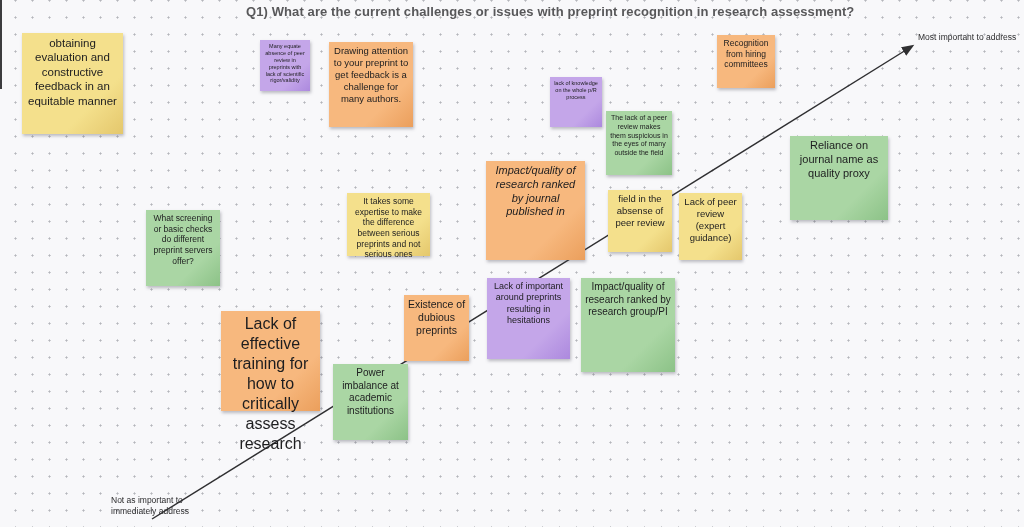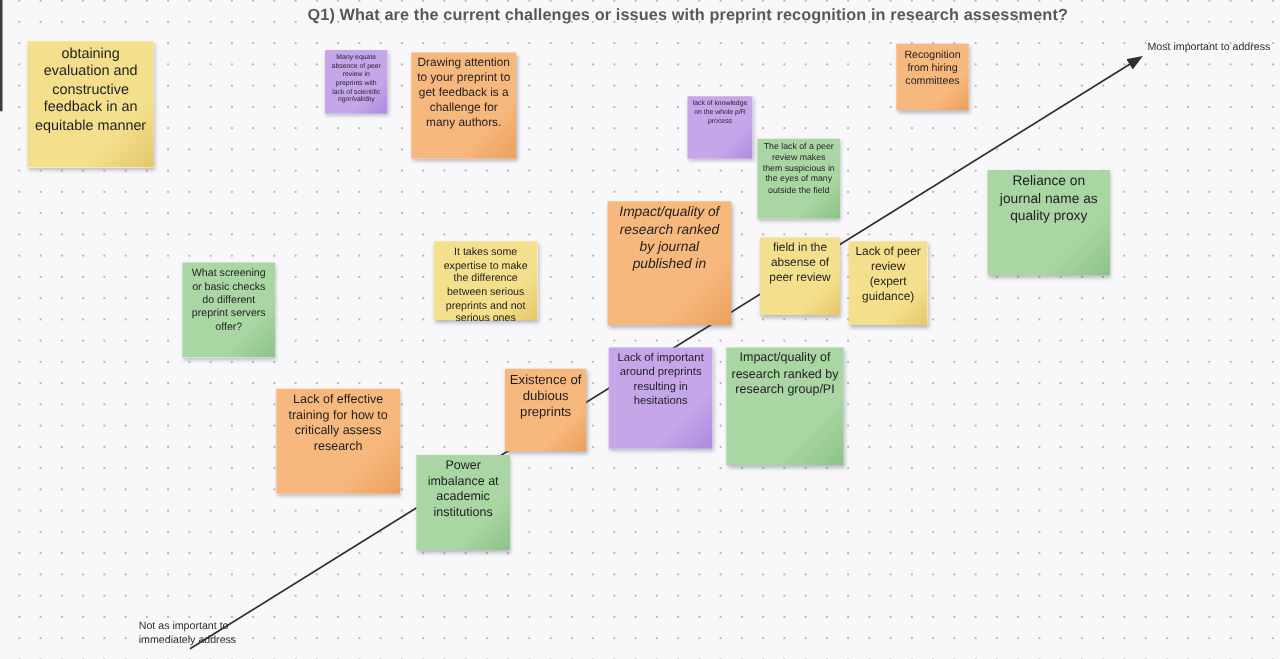--- a/index.html
+++ b/index.html
@@ -97,19 +97,19 @@
     </div>
     <div class="note" style="left: 404px; top: 295px; width: 65px; height: 66px; font-size: 10.5px; background: linear-gradient(315deg, rgb(235, 159, 92) 0%, rgb(247, 184, 126) 30%);">
       <span>Existence of dubious preprints</span>
     </div>
     <div class="note" style="left: 487px; top: 278px; width: 83px; height: 81px; font-size: 9px; background: linear-gradient(315deg, rgb(172, 137, 222) 0%, rgb(196, 166, 233) 30%);">
       <span>Lack of important around preprints resulting in hesitations</span>
     </div>
     <div class="note" style="left: 581px; top: 278px; width: 94px; height: 94px; font-size: 10px; background: linear-gradient(315deg, rgb(140, 194, 135) 0%, rgb(170, 214, 164) 30%);">
       <span>Impact/quality of research ranked by research group/PI</span>
     </div>
-    <div class="note" style="left: 221px; top: 311px; width: 99px; height: 84px; font-size: 10px; background: linear-gradient(315deg, rgb(235, 159, 92) 0%, rgb(247, 184, 126) 30%);">
+    <div class="note" style="left: 221px; top: 311px; width: 99px; height: 100px; font-size: 16px; background: linear-gradient(315deg, rgb(235, 159, 92) 0%, rgb(247, 184, 126) 30%);">
       <span>Lack of effective training for how to critically assess research</span>
     </div>
     <div class="note" style="left: 333px; top: 364px; width: 75px; height: 76px; font-size: 10px; background: linear-gradient(315deg, rgb(140, 194, 135) 0%, rgb(170, 214, 164) 30%);">
       <span>Power imbalance at academic institutions</span>
     </div>
   </div>
 
 </body></html>

